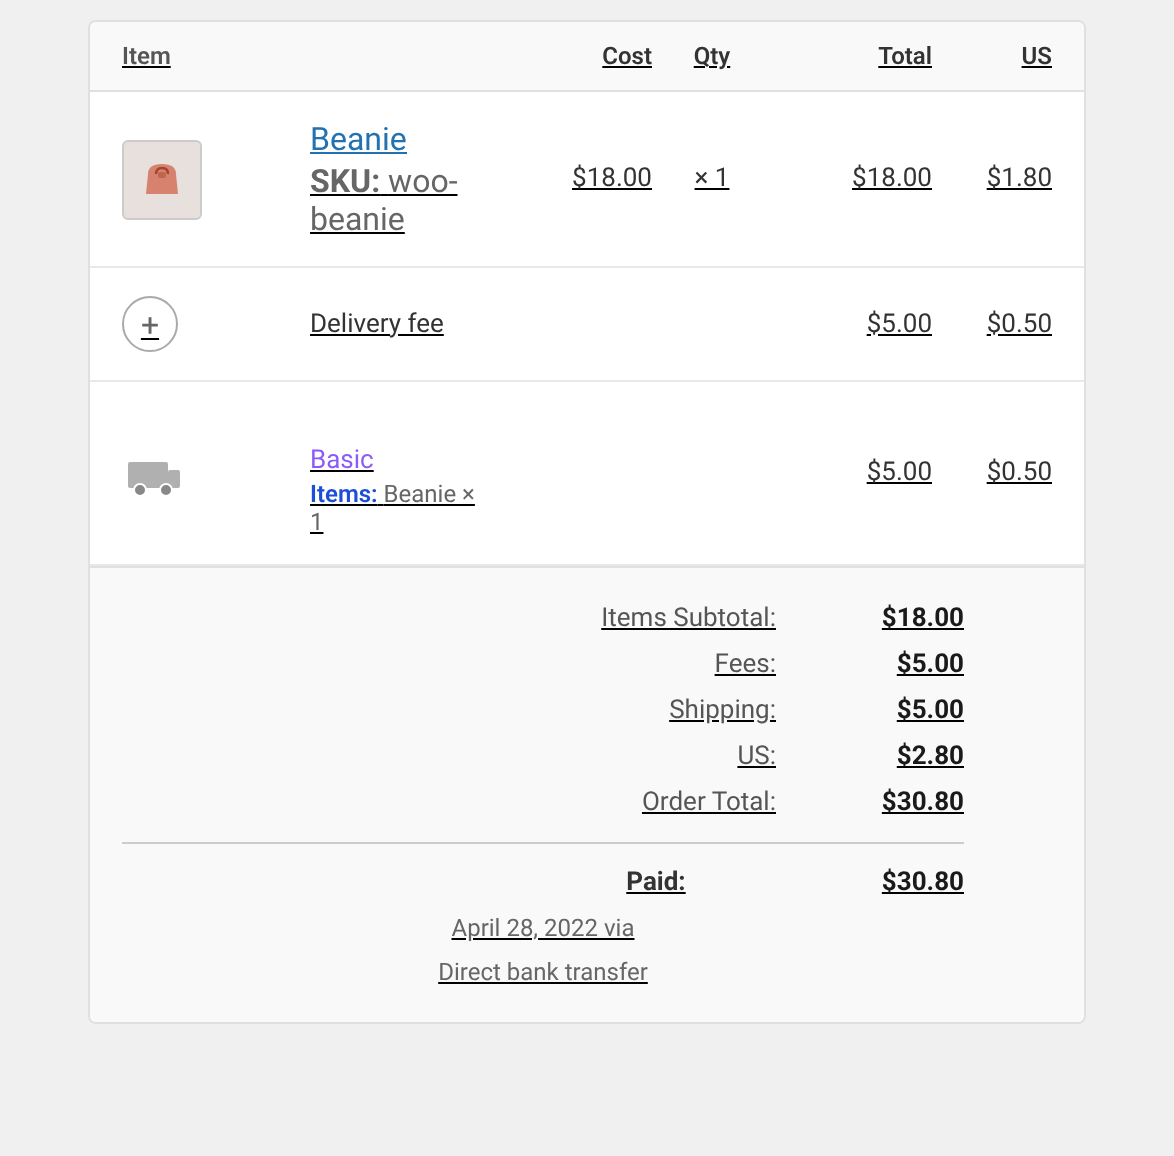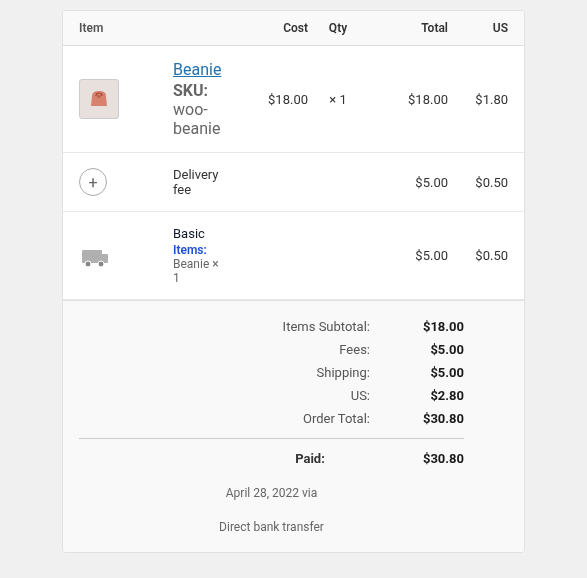--- a/index.html
+++ b/index.html
@@ -10,22 +10,23 @@
       display: flex;
       justify-content: center;
       align-items: flex-start;
       padding: 10px;
       min-height: 578px;
     }
     .order-table {
       background: #fff;
       border: 1px solid #e0e0e0;
       border-radius: 4px;
-      width: 463px;
+      width: 499px;
       overflow: hidden;
+      text-decoration: underline;
     }
     .table-header {
       display: grid;
       grid-template-columns: 90px 1fr 80px 60px 80px 60px;
       padding: 10px 16px;
       background: #f9f9f9;
       border-bottom: 1px solid #e0e0e0;
       color: #555;
       font-weight: 600;
       font-size: 12px;
@@ -148,21 +149,21 @@
       font-weight: 700;
       color: #1a1a1a;
       font-size: 13px;
       min-width: 70px;
       text-align: right;
     }
     .payment-meta {
       text-align: center;
       color: #666;
       font-size: 12px;
-      margin-top: 20px;
+      margin-top: 8px;
     }
   </style>
 </head>
 <body>
 
 <div class="order-table">
 
   <div class="table-header">
     <div>Item</div>
     <div></div>
@@ -213,21 +214,21 @@
       <div class="shipping-icon">
         <svg width="28" height="22" viewBox="0 0 28 22" fill="none" xmlns="http://www.w3.org/2000/svg">
           <rect x="1" y="5" width="20" height="13" rx="1" fill="#b0b0b0"></rect>
           <rect x="21" y="9" width="6" height="9" rx="1" fill="#b0b0b0"></rect>
           <circle cx="7" cy="19" r="3" fill="#888" stroke="#fff" stroke-width="1"></circle>
           <circle cx="20" cy="19" r="3" fill="#888" stroke="#fff" stroke-width="1"></circle>
         </svg>
       </div>
     </div>
     <div class="item-info">
-      <div style="color:#0f172a;">Basic</div>
+      <div style="color:#8b5cf6;margin-top:18px;">Basic</div>
       <div class="item-label">
         <strong>Items:</strong>
         <span>Beanie × 1</span>
       </div>
     </div>
     <div class="col-cost"></div>
     <div class="col-qty"></div>
     <div class="col-total">$5.00</div>
     <div class="col-us">$0.50</div>
   </div>

